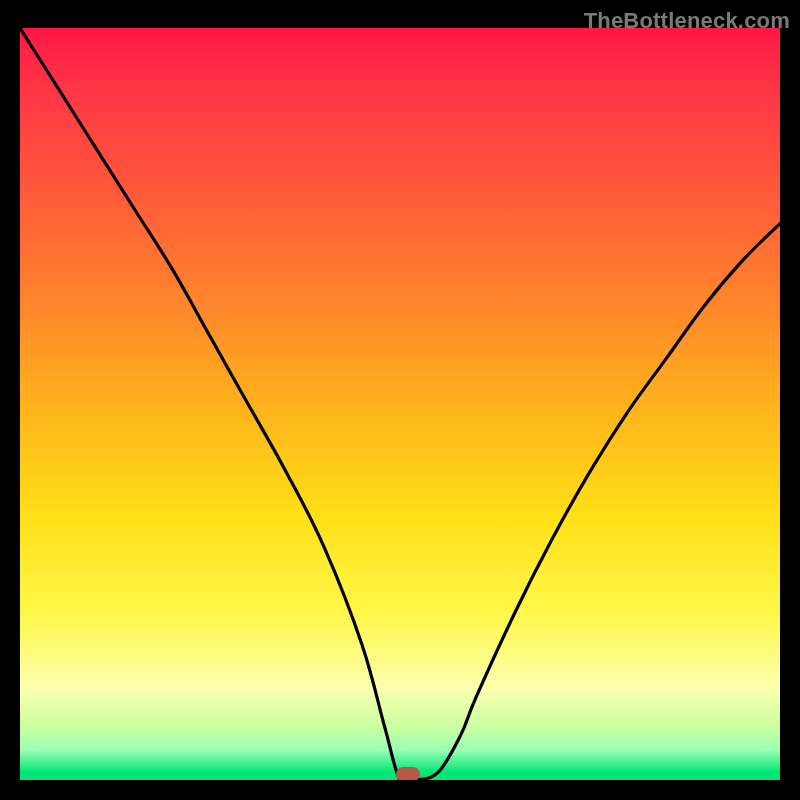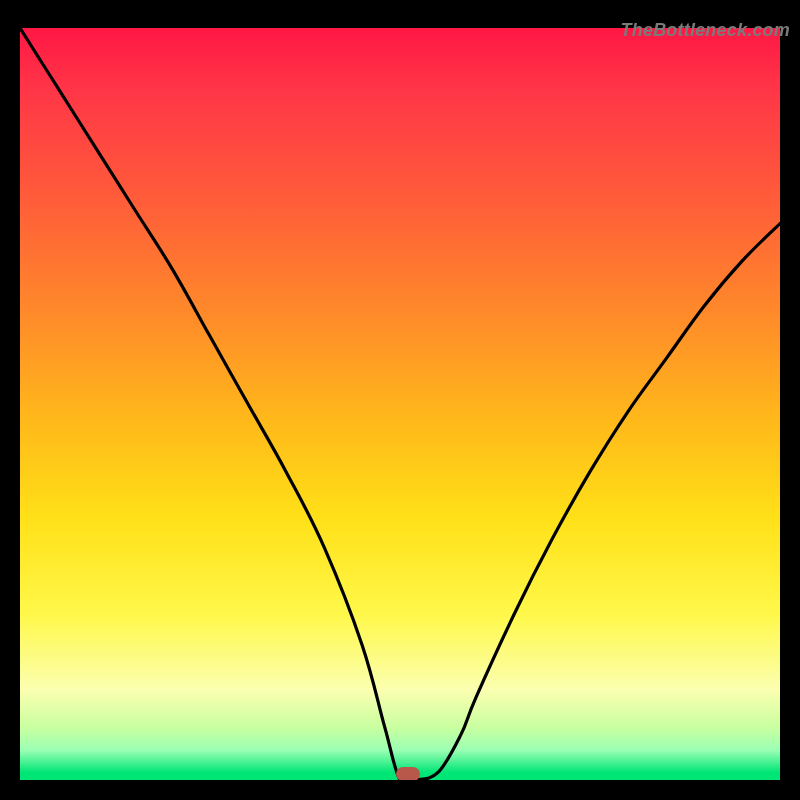--- a/index.html
+++ b/index.html
@@ -12,28 +12,27 @@
     font-family: Arial, Helvetica, sans-serif;
   }
   .frame {
     position: relative;
     width: 800px;
     height: 800px;
     background: #000;
   }
   .watermark {
     position: absolute;
-    top: 20px;
+    top: 8px;
     right: 10px;
     color: #7a7a7a;
-    font-size: 18px;
+    font-size: 22px;
     font-weight: 600;
     letter-spacing: 0.2px;
     z-index: 20;
-    font-style: italic;
   }
   .plot-area {
     position: absolute;
     left: 20px;
     top: 28px;
     width: 760px;
     height: 752px;
     overflow: hidden;
   }
   .gradient {

